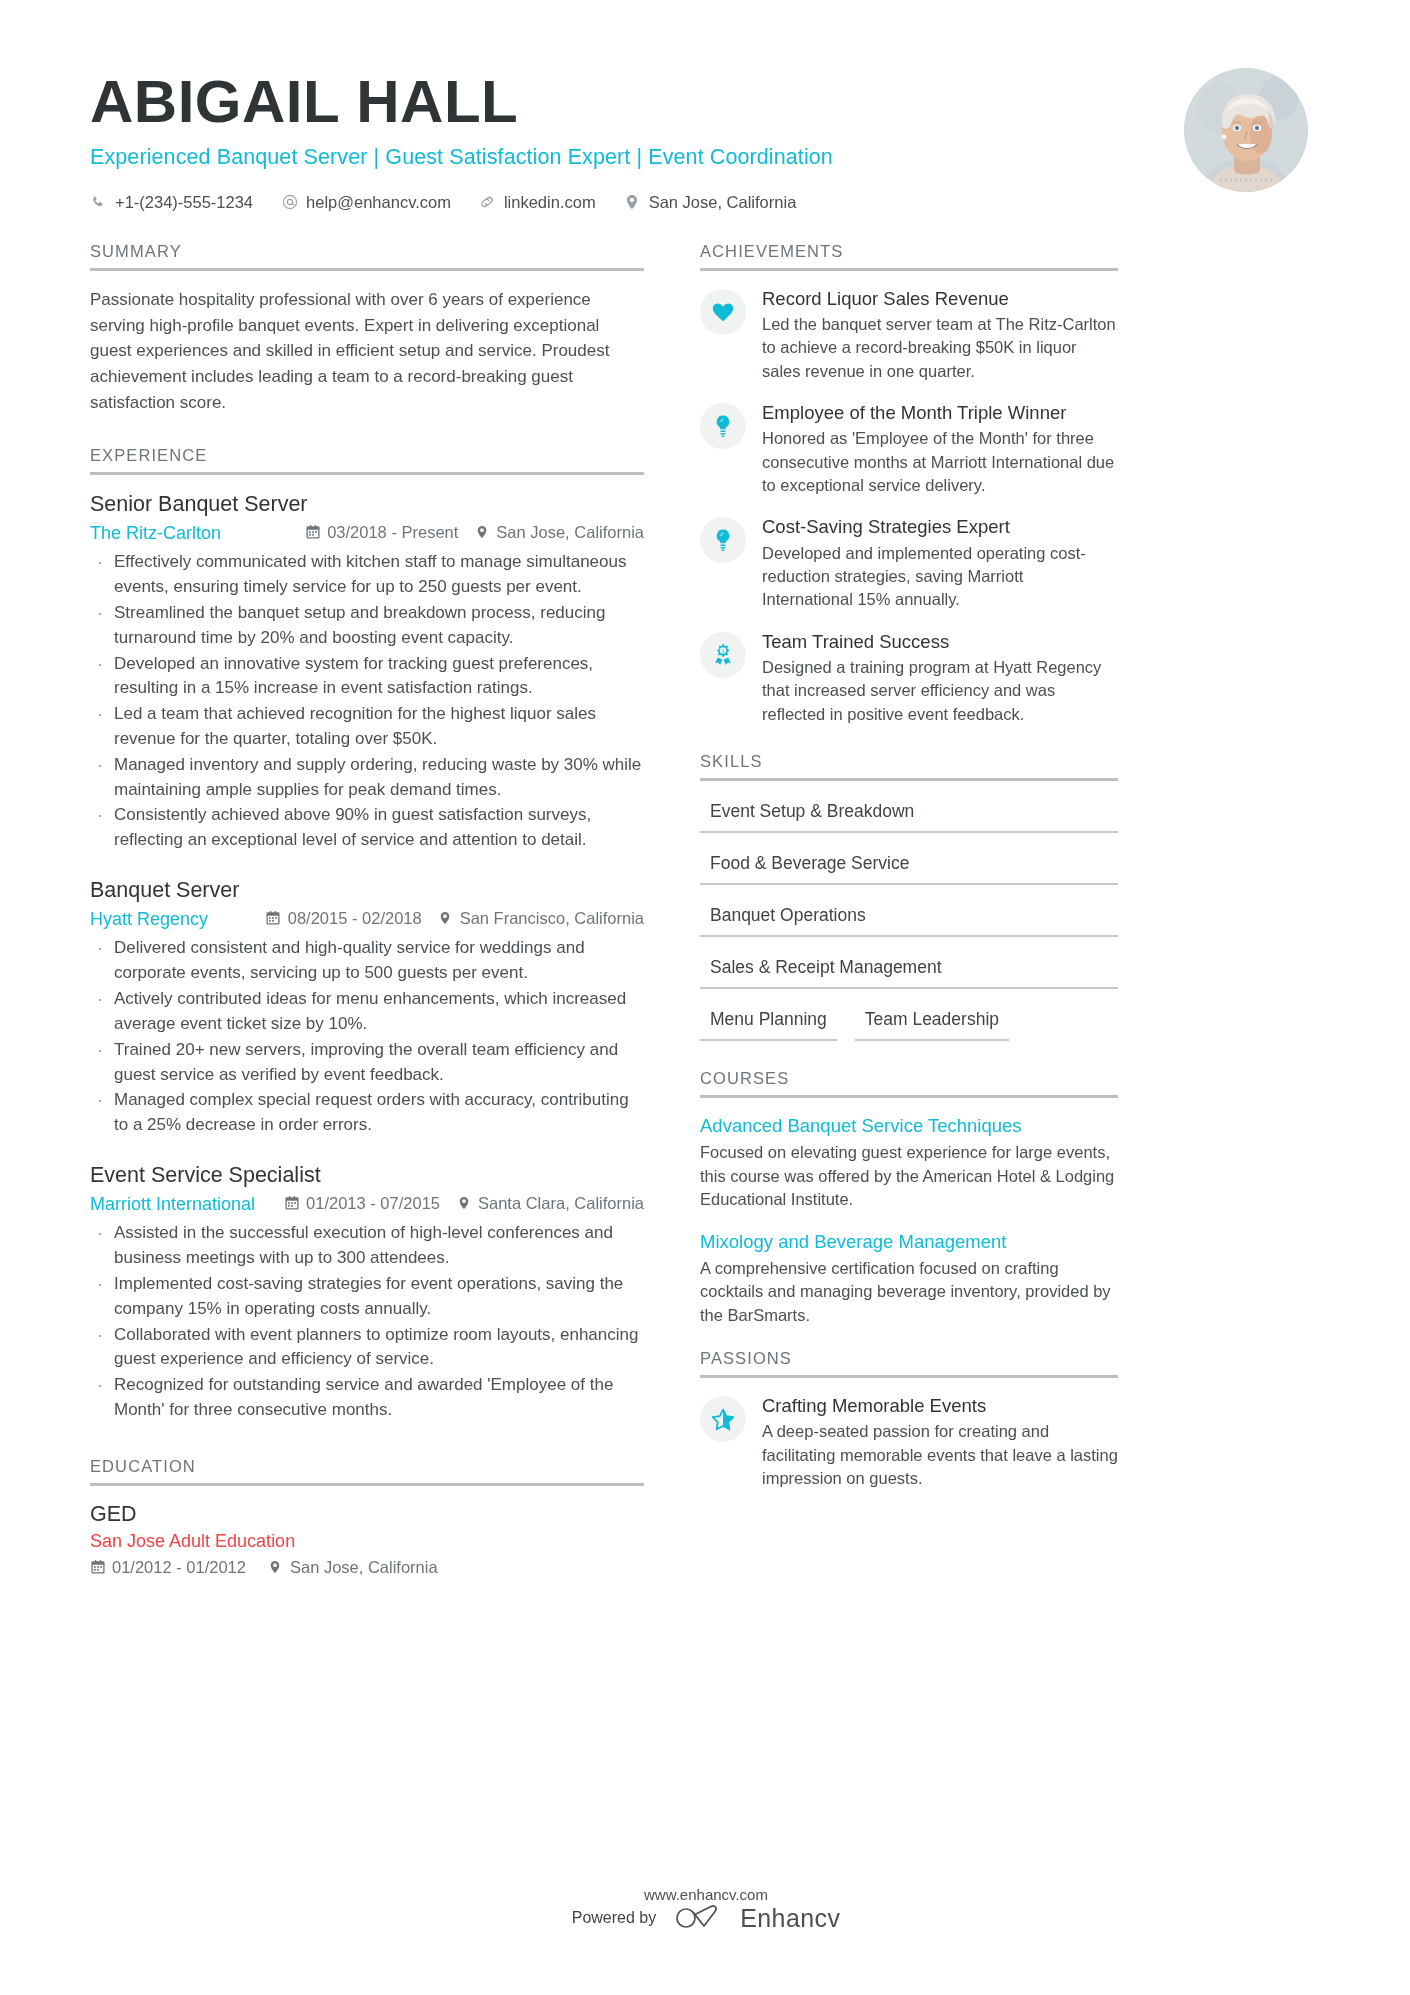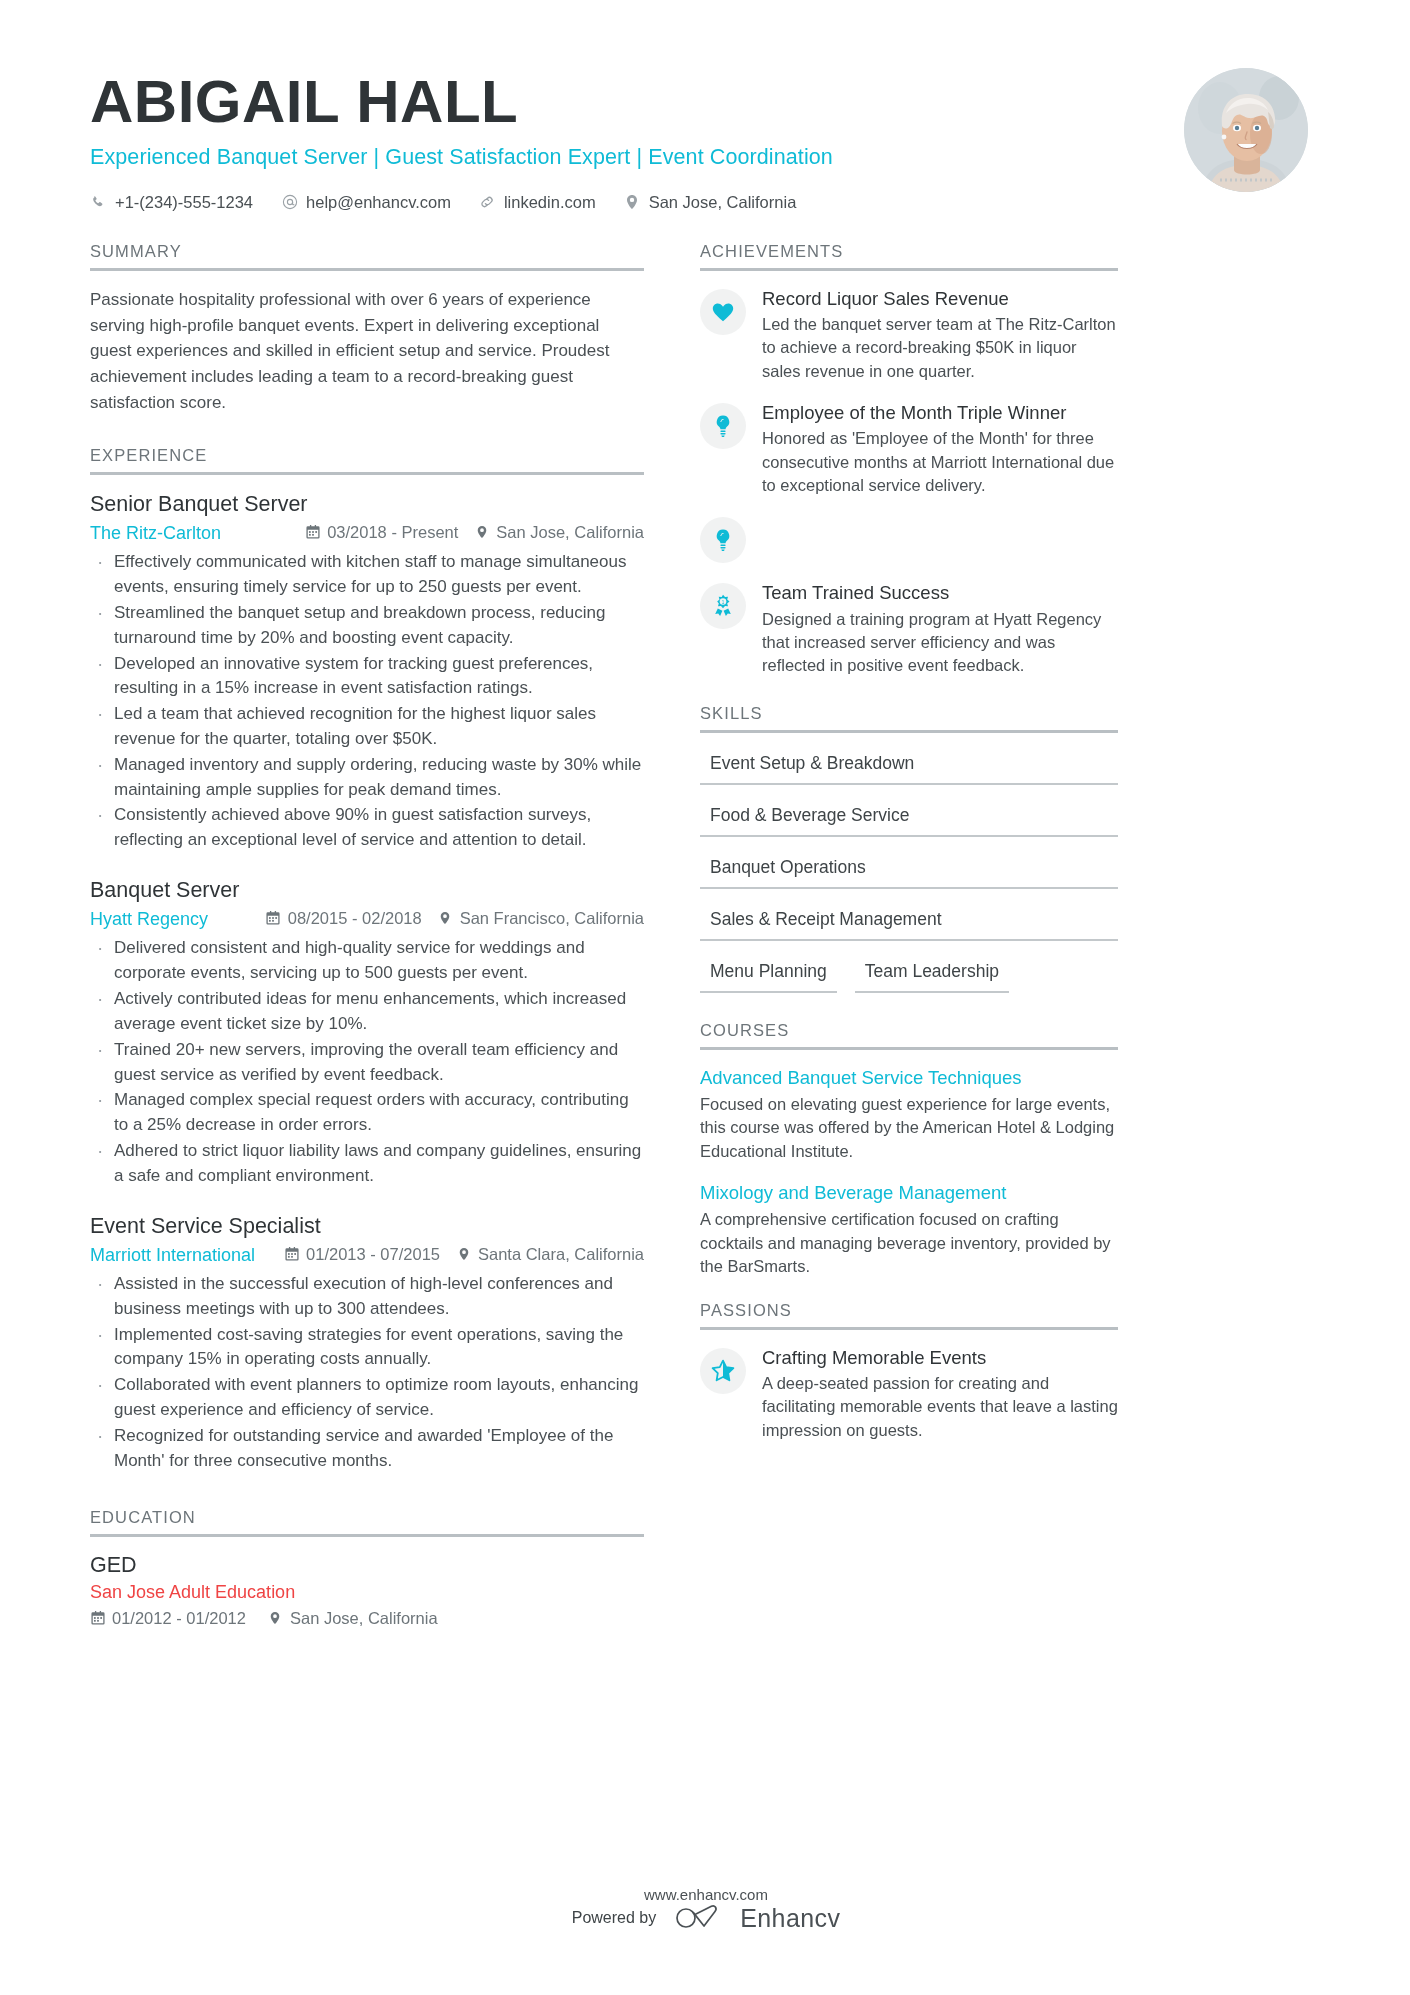--- a/index.html
+++ b/index.html
@@ -460,21 +460,20 @@
                   </svg>
               </span>
               <span>San Francisco, California</span>
             </span>
           </div>
           <ul class="bullets">
             <li>Delivered consistent and high-quality service for weddings and corporate events, servicing up to 500 guests per event.</li>
             <li>Actively contributed ideas for menu enhancements, which increased average event ticket size by 10%.</li>
             <li>Trained 20+ new servers, improving the overall team efficiency and guest service as verified by event feedback.</li>
             <li>Managed complex special request orders with accuracy, contributing to a 25% decrease in order errors.</li>
-            <li>Adhered to strict liquor liability laws and company guidelines, ensuring a safe and compliant environment.</li>
           </ul>
         </div>
 
         <div class="job">
           <div class="job-title">Event Service Specialist</div>
           <div class="job-meta">
             <span class="job-company">Marriott International</span>
             <span class="meta-chip">
               <span class="ci">
                 <svg width="14" height="14" viewBox="0 0 16 16" fill="currentColor">
@@ -574,20 +573,24 @@
         </div>
 
         <div class="ach">
           <div class="ach-icon">
             <svg width="16" height="22" viewBox="0 0 16 22" fill="currentColor">
                 <path d="M8 .6a6.2 6.2 0 0 0-3.6 11.3c.6.5 1 1.2 1 2v.4h5.2v-.4c0-.8.4-1.5 1-2A6.2 6.2 0 0 0 8 .6zm-2.4 5.8A2.8 2.8 0 0 1 8 3.9a.6.6 0 1 1 0 1.2 1.6 1.6 0 0 0-1.6 1.3.6.6 0 1 1-1.2 0z"></path>
                 <rect x="5.4" y="15.5" width="5.2" height="1.5" rx=".7"></rect>
                 <rect x="5.4" y="18" width="5.2" height="1.5" rx=".7"></rect>
                 <path d="M6.4 20.6h3.2a1.6 1.6 0 0 1-3.2 0z"></path>
               </svg>
+          </div>
+          <div class="ach-body">
+            <div class="ach-title">Cost-Saving Strategies Expert</div>
+            <div class="ach-desc">Developed and implemented operating cost-reduction strategies, saving Marriott International 15% annually.</div>
           </div>
         </div>
 
         <div class="ach">
           <div class="ach-icon">
             <svg width="22" height="24" viewBox="0 0 22 24" fill="currentColor">
               <path d="M11 .8 13 3l3-.3-.8 2.9 2.3 1.9-2.3 1.9.8 2.9-3-.3-2 2.2-2-2.2-3 .3.8-2.9L5.2 7.5 7.5 5.6 6.7 2.7l3 .3z"></path>
               <circle cx="11" cy="7.5" r="3.3" fill="#f1f2f2"></circle>
               <text x="11" y="9.6" font-size="4.6" text-anchor="middle" fill="currentColor" font-family="Liberation Sans, sans-serif">1</text>
               <path d="M5.8 14.4 3.2 20l3-.5 1.9 2.4 2.3-5.2z"></path>

